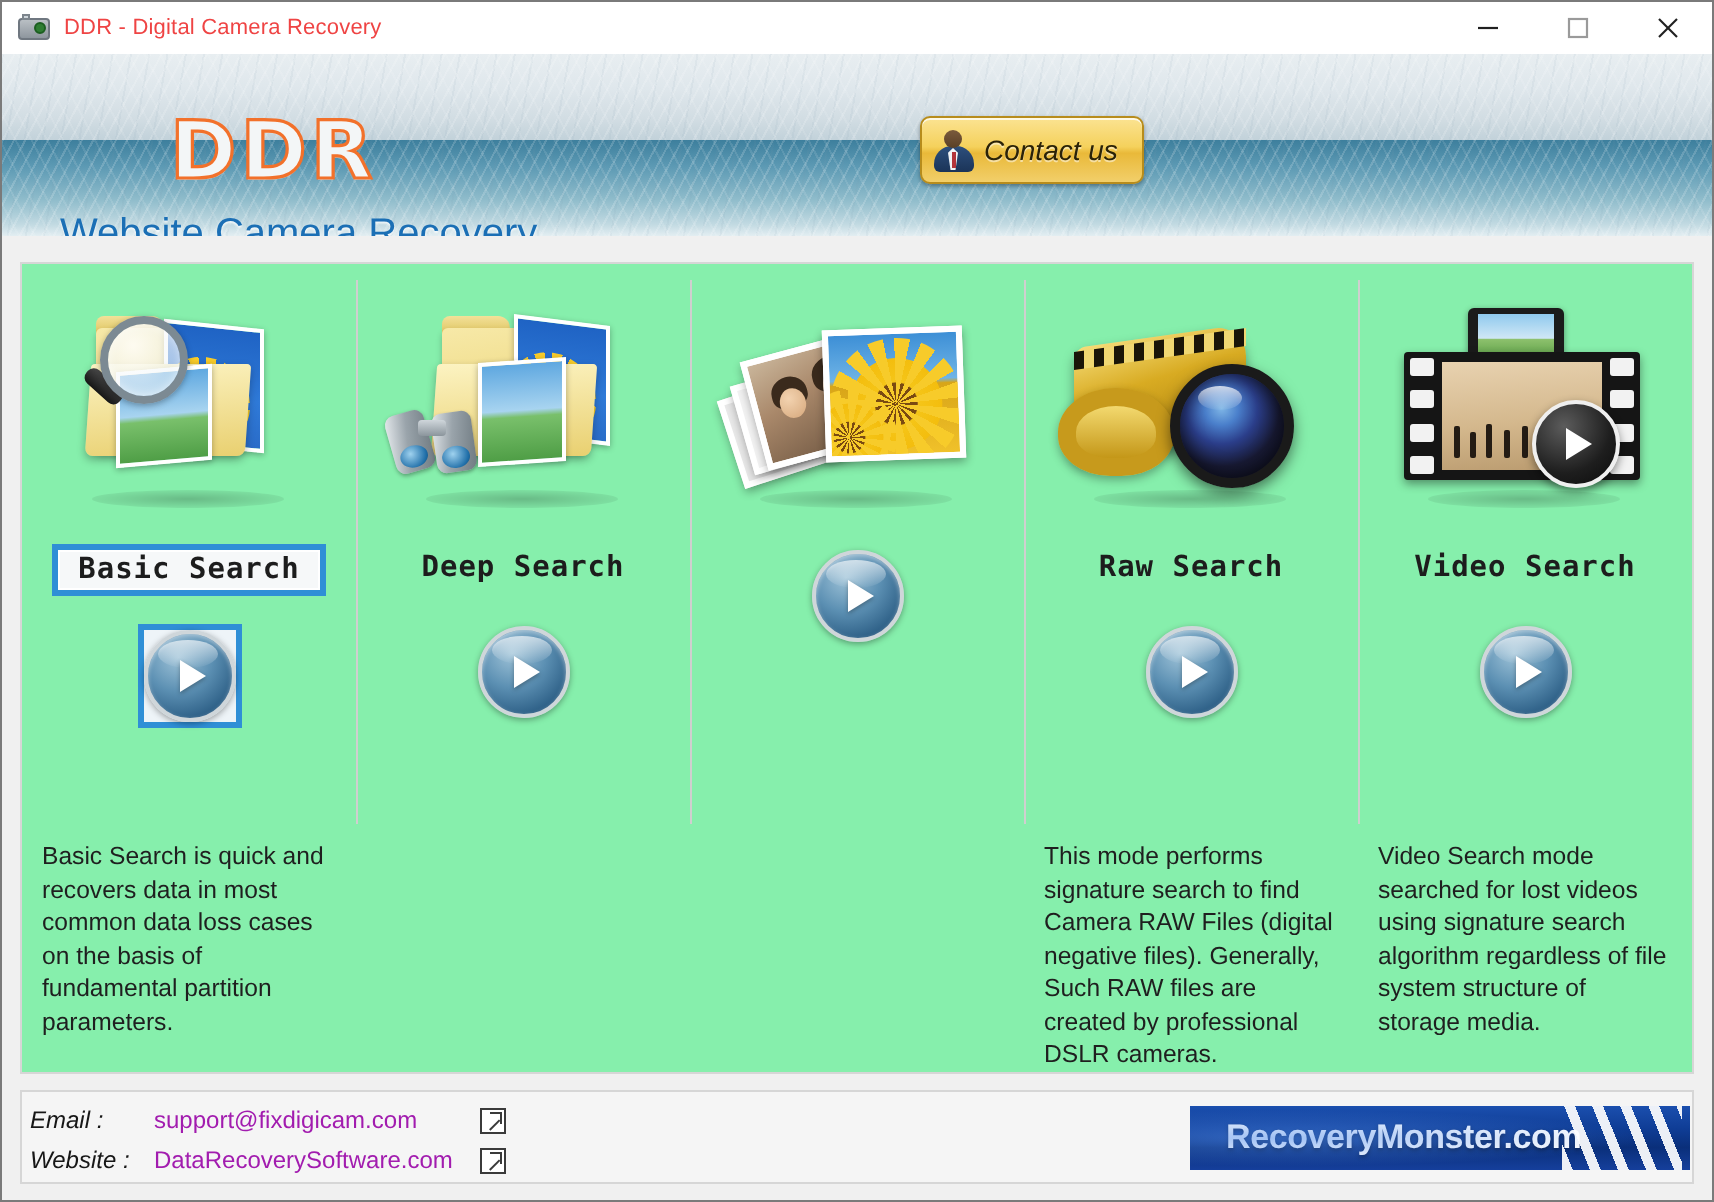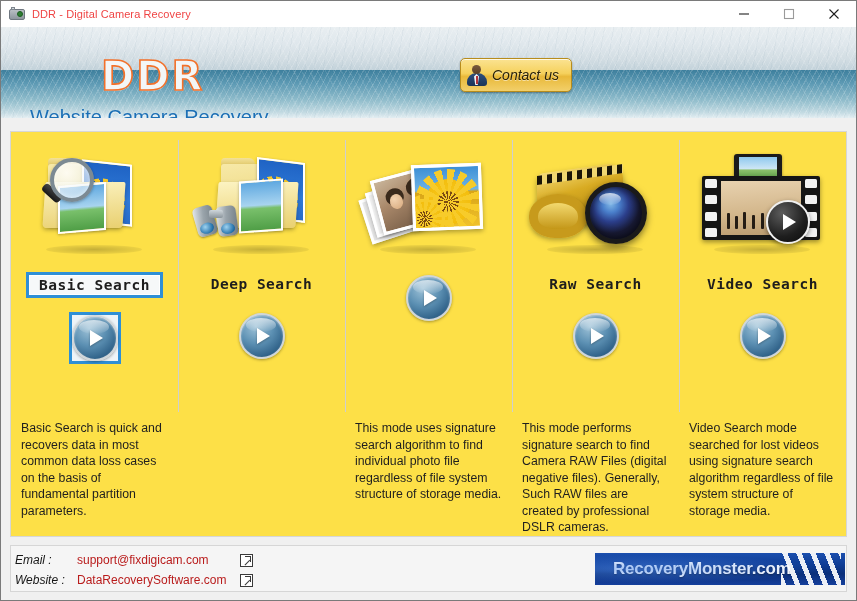--- a/index.html
+++ b/index.html
@@ -83,21 +83,21 @@
   .banner-texture {
     position: absolute; left: 0; top: 0;
     width: 100%; height: 100%;
     background-image:
       repeating-linear-gradient(118deg, rgba(255,255,255,0.16) 0px, rgba(255,255,255,0.16) 1px, rgba(255,255,255,0) 1px, rgba(255,255,255,0) 5px),
       repeating-linear-gradient(62deg, rgba(255,255,255,0.10) 0px, rgba(255,255,255,0.10) 1px, rgba(255,255,255,0) 1px, rgba(255,255,255,0) 7px),
       repeating-linear-gradient(100deg, rgba(120,150,170,0.08) 0px, rgba(120,150,170,0.08) 1px, rgba(0,0,0,0) 1px, rgba(0,0,0,0) 9px);
     pointer-events: none;
   }
   .ddr-logo {
-    position: absolute; left: 100px; top: 26px;
+    position: absolute; left: 84px; top: 26px;
     font-family: "DejaVu Sans", sans-serif;
     font-size: 40px; font-weight: bold;
     letter-spacing: 2px;
     color: #f3f6f7;
     -webkit-text-stroke: 1.6px #f2712b;
     text-shadow: 0 1px 0 rgba(255,255,255,0.55);
   }
   .tagline {
     position: absolute; left: 29px; top: 79px;
     font-size: 20px; color: #1b6fb5;
@@ -144,21 +144,21 @@
     font-size: 14px; color: #2a2207;
     margin-left: 4px;
     text-shadow: 0 1px 0 rgba(255,255,255,0.5);
     white-space: nowrap;
   }
 
   
   .main-panel {
     position: absolute; left: 9px; top: 130px;
     width: 837px; height: 406px;
-    background: #fde047;
+    background: #86efac;
     border: 1px solid #d6d6d6;
     box-sizing: border-box;
   }
   .modes {
     position: absolute; left: 0; top: 0;
     width: 100%; height: 100%;
     display: flex;
   }
   .mode-col {
     flex: 1 1 0;
@@ -249,21 +249,21 @@
     background: #f5f5f5;
     box-sizing: border-box;
   }
   .contact-rows {
     position: absolute; left: 4px; top: 4px;
     font-size: 12px; color: #1b1b1b;
   }
   .crow { display: flex; align-items: center; height: 20px; }
   .crow .lbl { width: 62px; color: #171717; font-size: 12px; font-style: italic; }
   .crow .val {
-    color: #b91c1c; font-size: 12px;
+    color: #a21caf; font-size: 12px;
     width: 160px;
     text-decoration: none;
   }
   .ext-icon {
     width: 13px; height: 13px;
     border: 1.4px solid #3a3a3a;
     position: relative; box-sizing: border-box;
     margin-left: 3px; cursor: pointer;
     background: #fff;
   }
@@ -672,21 +672,20 @@
               <div class="sunflower" style="left:-8px; top:34px; width:34px; height:34px;"></div>
             </div>
           </div>
           <div class="icon-shadow"></div>
         </div>
         <div class="play-wrap">
           <div class="play-btn">
               <span class="gloss"></span>
             </div>
         </div>
-        <div class="mode-desc">This mode uses signature search algorithm to find individual photo file regardless of file system structure of storage media.</div>
       </div>
 
       <div class="mode-col">
         <div class="mode-icon">
           <div class="roll-strip">
             <div class="roll-perf" style="top:2px;"></div>
             <div class="roll-perf" style="bottom:2px;"></div>
           </div>
           <div class="roll-loop"></div>
           <div class="lens-big">

